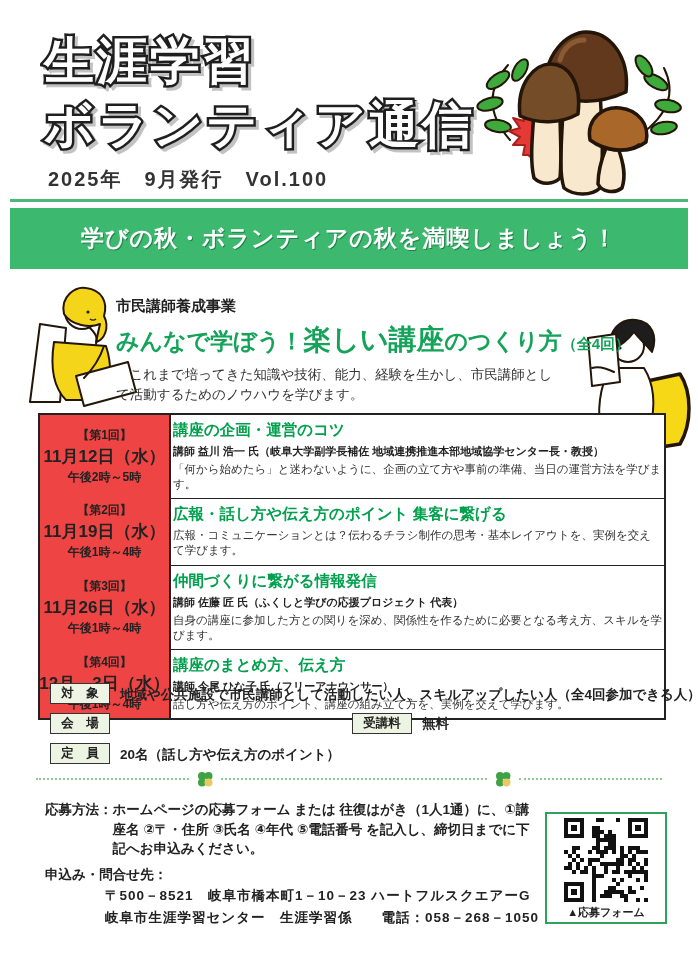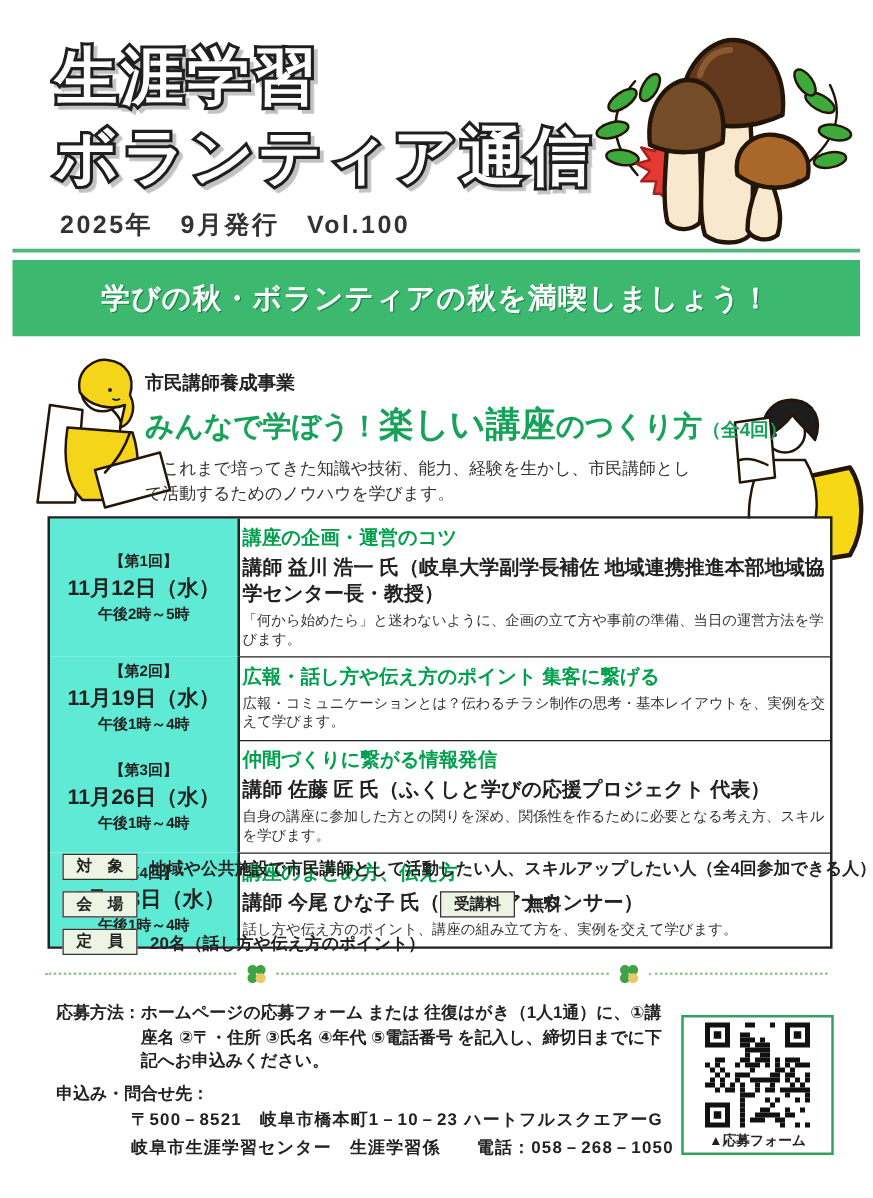--- a/index.html
+++ b/index.html
@@ -36,30 +36,30 @@
   .program-headline .em { font-size:28px; }
   .program-headline .note { font-size:15px; }
   .program-desc { margin-top:6px; font-size:13.5px; line-height:1.5;
     color:#333; text-indent:1em; font-weight:500; }
 
   
   .sched { position:absolute; left:38px; top:413px; width:628px;
     border:2px solid #222; }
   .sched-row { display:flex; }
   .sched-row + .sched-row .cell-right { border-top:1.5px solid #222; }
-  .cell-left { width:152px; background:#5eead4; border-right:2px solid #222;
+  .cell-left { width:131px; background:#ef4444; border-right:2px solid #222;
     display:flex; flex-direction:column; align-items:center; justify-content:center;
     padding:4px 2px; }
   .cell-left .session { font-size:12px; font-weight:bold; color:#222; }
   .cell-left .date { font-size:17px; font-weight:bold; color:#222; margin-top:1px;
     white-space:nowrap; }
   .cell-left .time { font-size:12px; font-weight:bold; color:#222; margin-top:1px; }
   .cell-right { flex:1; background:#fff; padding:5px 2px 6px; }
   .cell-right .course-title { color:#00a04d; font-weight:bold; font-size:15.5px; }
-  .cell-right .lecturer { font-size:16px; font-weight:bold; color:#222;
+  .cell-right .lecturer { font-size:11px; font-weight:bold; color:#222;
     margin-top:3px; }
   .cell-right .detail { font-size:11.5px; color:#333; margin-top:3px; }
 
   
   .info-wrap { position:absolute; left:38px; top:682px; width:628px; }
   .info-row { display:flex; align-items:flex-end; height:22px; margin-bottom:8px;padding-left:12px; }
   .info-label { width:60px; min-width:60px; height:21px; border:1.5px solid #333;
     background:#eef4e3; display:flex; align-items:center; justify-content:center;
     font-size:12.5px; font-weight:bold; color:#222; }
   .info-value { font-size:13.5px; font-weight:bold; color:#222; margin-left:10px;

